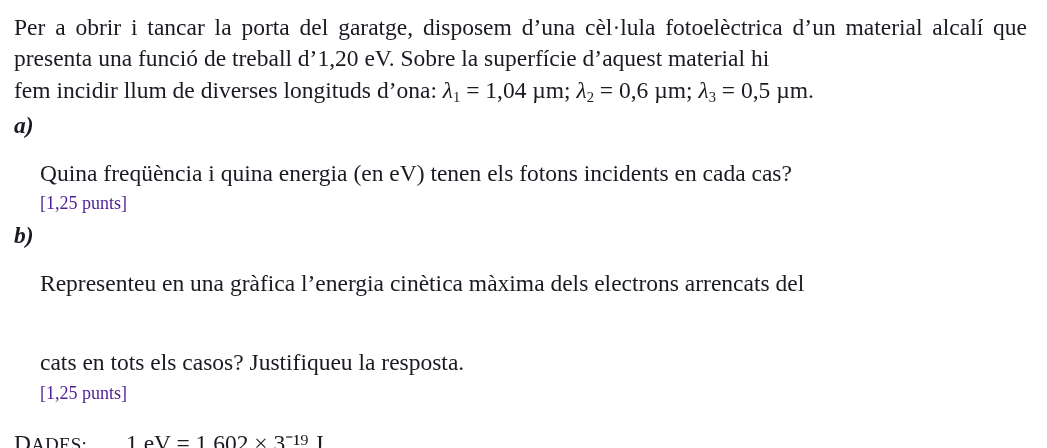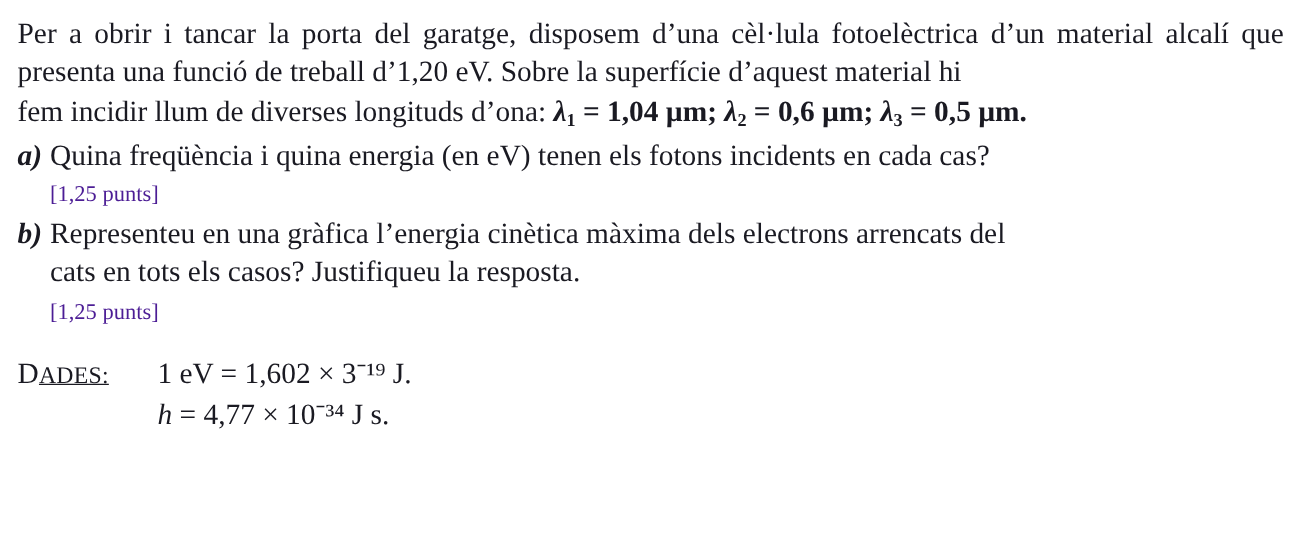--- a/index.html
+++ b/index.html
@@ -52,20 +52,21 @@
   }
   .item-body {
     flex: 1 1 auto;
     font-size: 23.5px;
     line-height: 1.33;
     text-align: justify;
     text-justify: inter-word;
   }
   .item-body .txt {
     display: block;
+    margin-top: 48px;
   }
   .points {
     display: block;
     font-size: 18px;
     line-height: 1.5;
     margin-top: 1px;
     color: #4c1d95;
   }
 
   .data-block {
@@ -96,21 +97,21 @@
     white-space: nowrap;
   }
 
   i, .ital {
     font-style: italic;
   }
   sub {
     font-size: 0.62em;
     vertical-align: -0.28em;
   }
-  .nb { white-space: nowrap; font-weight: bold; }
+  .nb { white-space: nowrap; }
 </style>
 </head>
 <body>
 
 <div class="page">
 
   <p class="intro">
     <span>Per a obrir i tancar la porta del garatge, disposem d’una cèl·lula fotoelèctrica d’un material</span>
     <span>alcalí que presenta una funció de treball d’1,20 eV. Sobre la superfície d’aquest material hi</span>
     <br>

